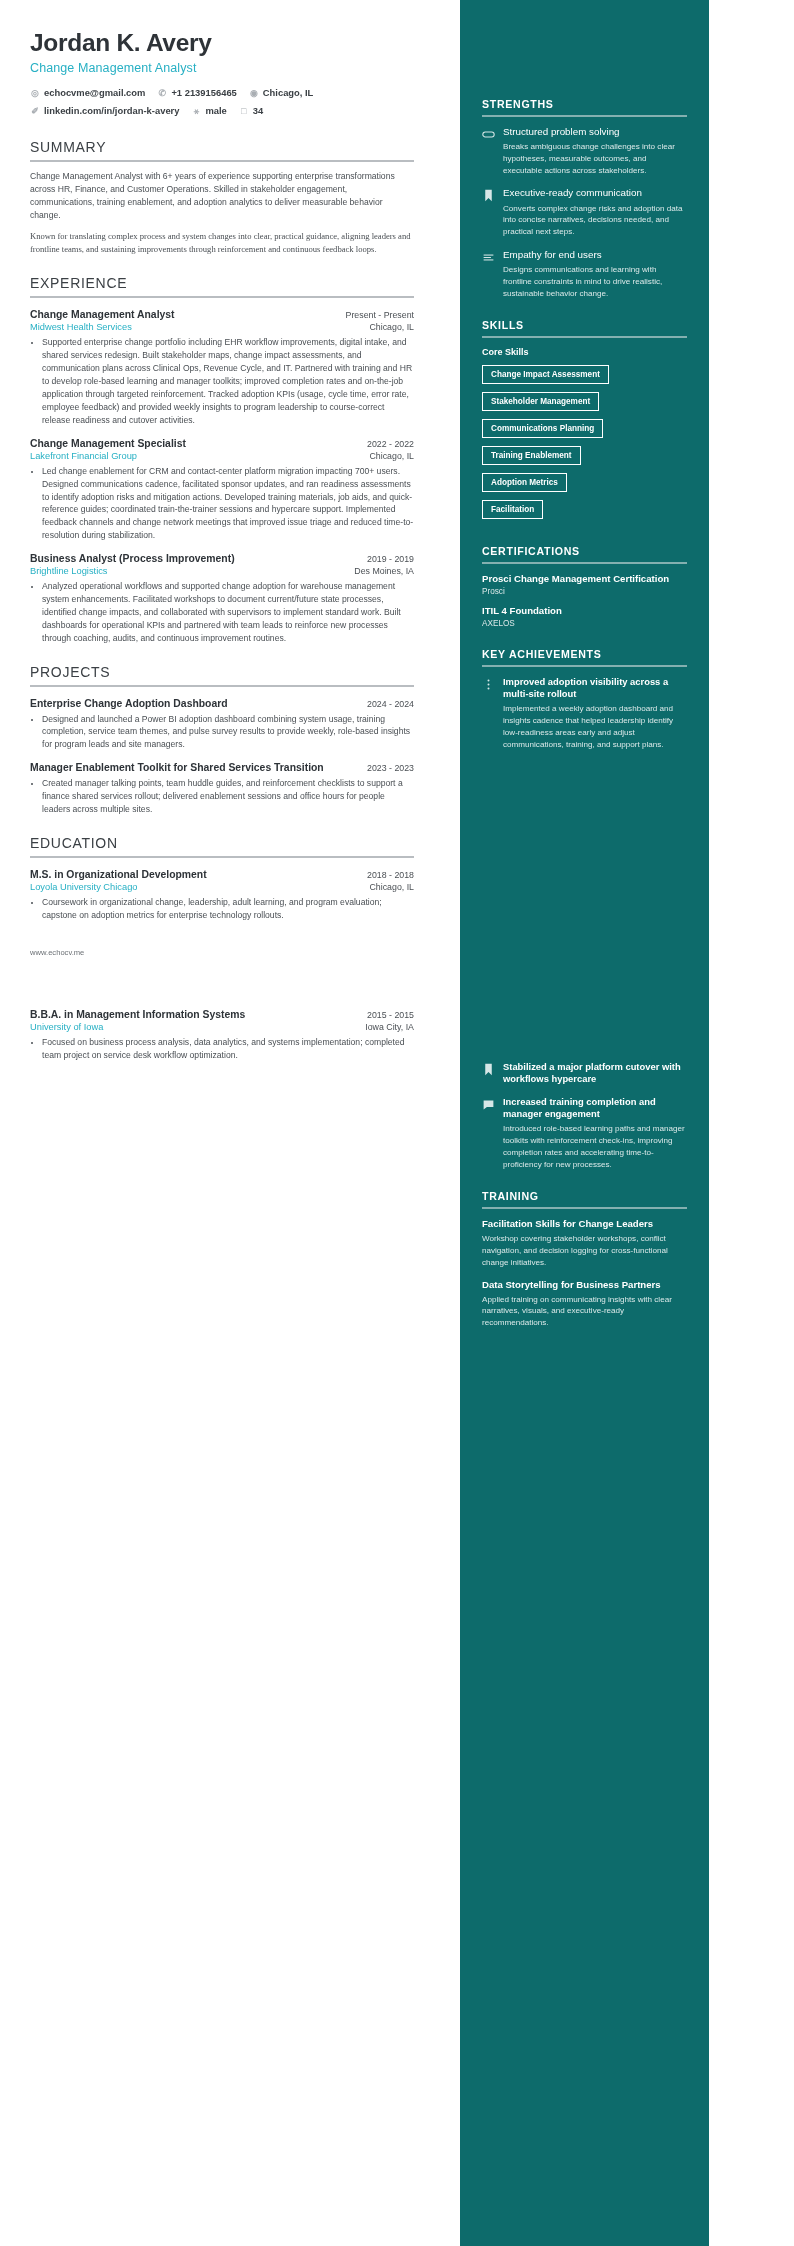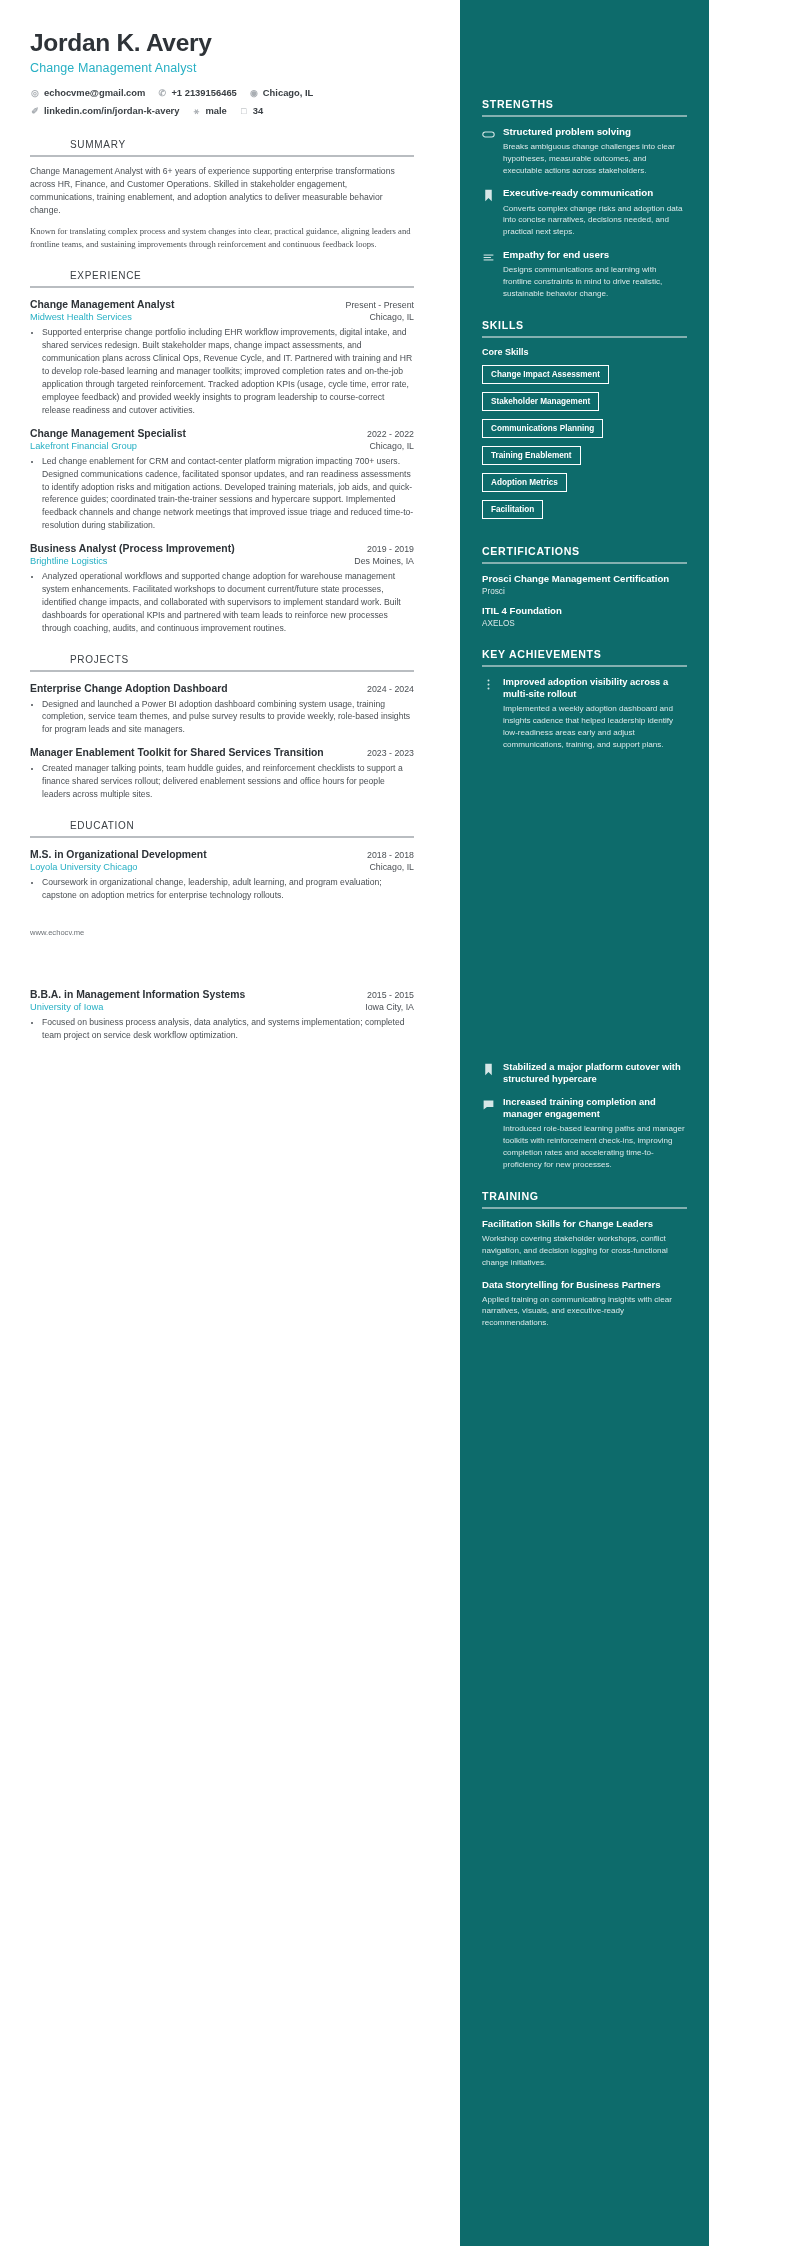--- a/index.html
+++ b/index.html
@@ -45,25 +45,24 @@
     font-size: 9.4px;
     font-weight: bold;
     color: #3b4045;
     line-height: 1.9;
   }
   .ci { display: inline-flex; align-items: center; gap: 4px; }
   .ci .gl { color: #a9aeb3; font-size: 9px; display: inline-block; width: 10px; text-align: center; }
 
   .sec { margin-top: 19px; }
   .sec-title {
-    font-size: 10px;
+    font-size: 14px;
     letter-spacing: 0.7px;
     color: #3b4045;
     font-weight: normal;
-    margin-left: 40px;
   }
   .sec-rule {
     height: 2px;
     background: #b9bdc1;
     margin-top: 5px;
     margin-bottom: 8px;
   }
   .para { font-size: 8.6px; line-height: 1.52; color: #4a4f54; }
   .para + .para { margin-top: 8px; font-family: Liberation Serif, serif; }
 
@@ -113,21 +112,21 @@
   }
   .strength { display: flex; gap: 8px; margin-bottom: 11px; }
   .s-icon {
     width: 13px;
     flex: 0 0 13px;
     padding-top: 2px;
     color: #d6e7e7;
   }
   .s-icon svg { display: block; }
   .s-body { flex: 1; }
-  .s-head { font-size: 9.8px; font-weight: bold; line-height: 1.25; color: #ffffff; }
+  .s-head { font-size: 9.8px; font-weight: normal; line-height: 1.25; color: #ffffff; }
   .s-desc { font-size: 8.1px; line-height: 1.45; color: #dbe9e9; margin-top: 3px; }
 
   .skills-group-label { font-size: 9px; font-weight: bold; margin-bottom: 6px; color: #ffffff; }
   .chip {
     display: inline-block;
     border: 1px solid #ffffff;
     padding: 4px 8px;
     font-size: 8.2px;
     font-weight: bold;
     margin-bottom: 6px;
@@ -407,21 +406,21 @@
 
       <div class="side-spacer"></div>
 
       <div class="ach">
         <span class="s-icon">
           <svg width="13" height="13" viewBox="0 0 16 16">
               <path d="M4 1h8v14l-4-4-4 4z" fill="#d6e7e7"></path>
             </svg>
         </span>
         <div class="s-body">
-          <div class="ach-head">Stabilized a major platform cutover with structured hypercare</div>
+          <div class="ach-head">Stabilized a major platform cutover with workflows hypercare</div>
         </div>
       </div>
 
       <div class="ach">
         <span class="s-icon">
           <svg width="13" height="13" viewBox="0 0 16 16">
               <path d="M2 3h12v8H6l-4 3z" fill="#d6e7e7"></path>
             </svg>
         </span>
         <div class="s-body">

